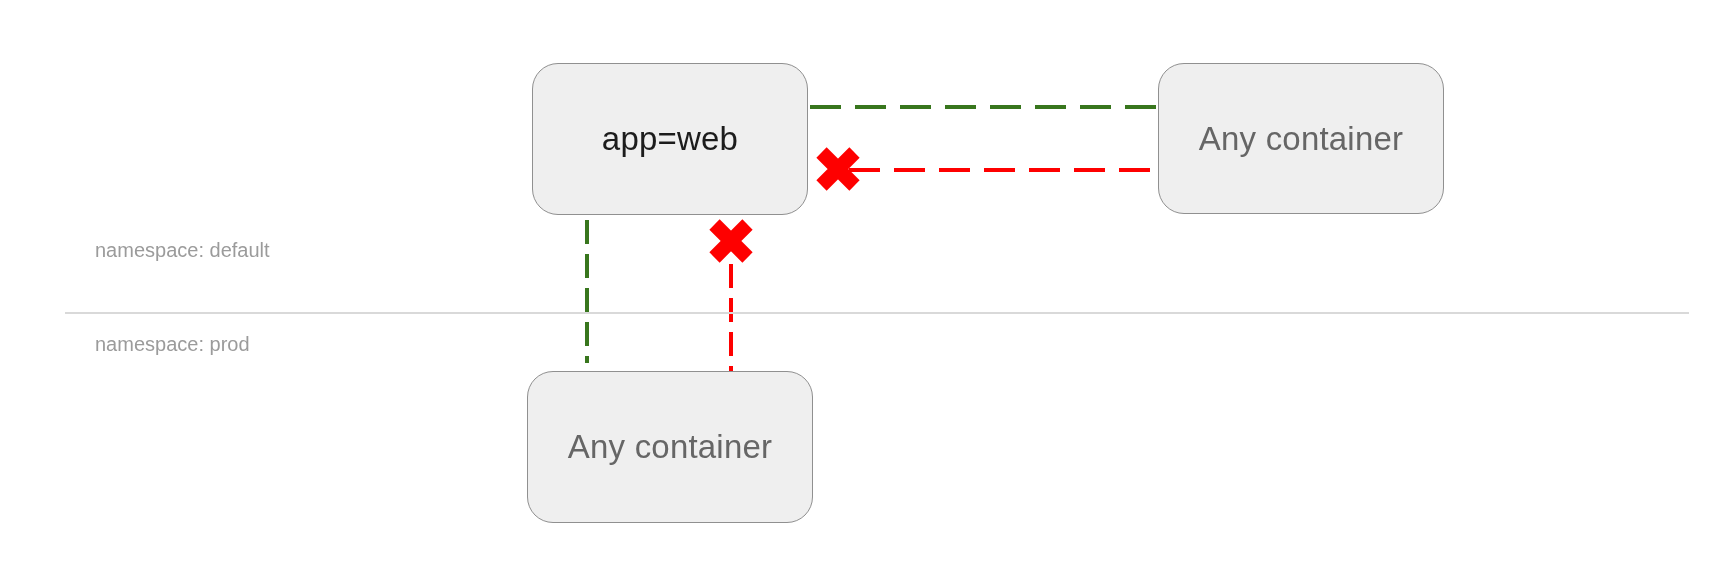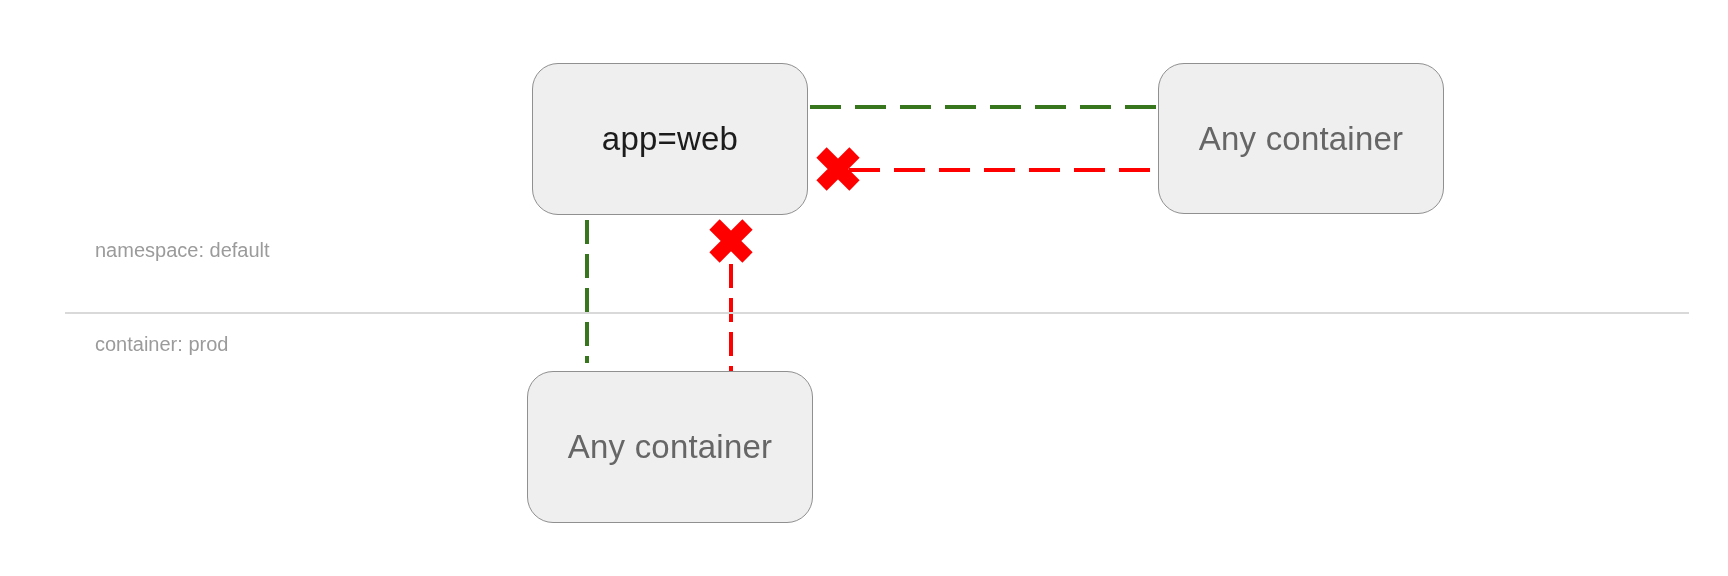--- a/index.html
+++ b/index.html
@@ -95,21 +95,21 @@
 
     <g transform="translate(731,241)">
       <path d="M -16.5 -16.5 L 16.5 16.5 M 16.5 -16.5 L -16.5 16.5" stroke="#fe0000" stroke-width="14.5" stroke-linecap="butt" fill="none"></path>
     </g>
   </svg>
 
   <div class="namespace-divider"></div>
 
   <div class="namespace-label namespace-label--default">namespace: default</div>
 
-  <div class="namespace-label namespace-label--prod">container: prod</div>
+  <div class="namespace-label namespace-label--prod">namespace: prod</div>
 
   <div class="node node--app-web">
     <span>app=web</span>
   </div>
 
   <div class="node node--any-default">
     <span>Any container</span>
   </div>
 
   <div class="node node--any-prod">

